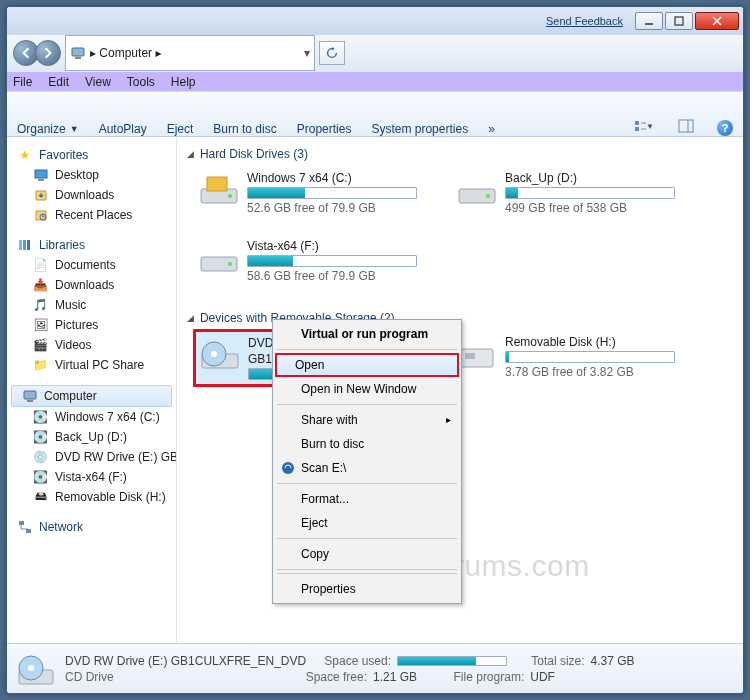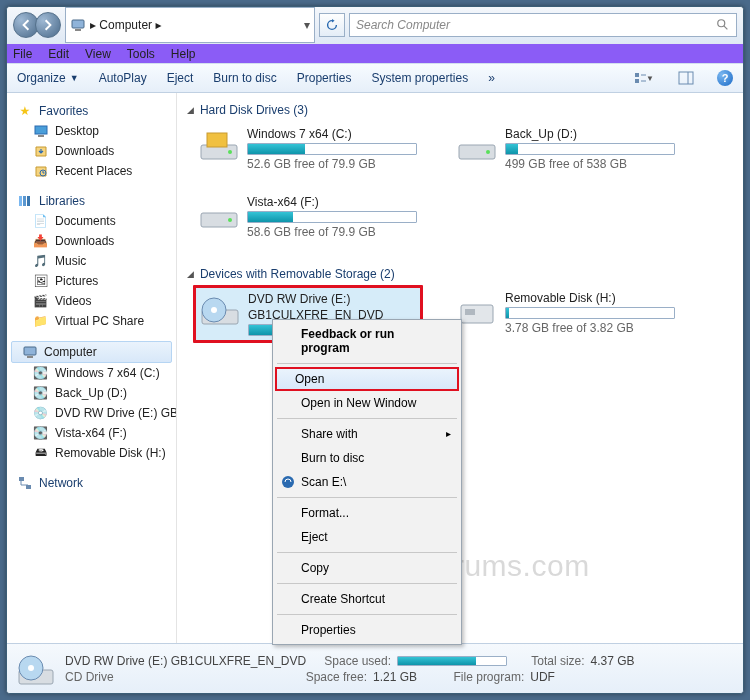--- a/index.html
+++ b/index.html
@@ -14,22 +14,22 @@
 
 .navbar { height:36px; background:linear-gradient(#f4f7fb,#dfe9f5); display:flex; align-items:center; padding:0 6px; gap:4px;}
 .navbtns { display:flex; }
 .navcircle { width:26px; height:26px; border-radius:50%; background:radial-gradient(circle at 30% 30%,#9fb9d4,#4a6a8a); border:1px solid #55718b; display:flex; align-items:center; justify-content:center; color:#fff;}
 .addr { flex:0 0 250px; height:36px; border:1px solid #9aafc7; background:#fff; display:flex; align-items:center; padding:0 4px; gap:4px;}
 .addr .crumb { color:#222; }
 .refresh { width:26px; height:24px; border:1px solid #9aafc7; background:linear-gradient(#fefefe,#e4edf7); display:flex; align-items:center; justify-content:center;}
 .search { flex:1; height:24px; border:1px solid #9aafc7; background:#fff; display:flex; align-items:center; padding:0 6px; color:#888; font-style:italic; position:relative;}
 .search .mag { position:absolute; right:6px; }
 
-.menubar { height:20px; background:#8b5cf6; border-top:1px solid #e0e8f2; display:flex; align-items:center; padding:0 6px; gap:16px; font-size:12px; color:#222;}
-.toolbar { height:30px; background:linear-gradient(#f7fbff,#e6eff9); border-top:1px solid #d2dfee; border-bottom:1px solid #c0d0e2; display:flex; align-items:center; padding:0 10px; gap:20px; color:#1a3e6e;}
+.menubar { height:20px; background:#c4b5fd; border-top:1px solid #e0e8f2; display:flex; align-items:center; padding:0 6px; gap:16px; font-size:12px; color:#222;}
+.toolbar { height:46px; background:linear-gradient(#f7fbff,#e6eff9); border-top:1px solid #d2dfee; border-bottom:1px solid #c0d0e2; display:flex; align-items:flex-end; padding:0 10px; gap:20px; color:#1a3e6e;}
 .toolbar .tool { display:flex; align-items:center; gap:4px;}
 .toolbar .spacer { flex:1; }
 .toolbar .iconbtn { width:22px; height:20px; border:1px solid transparent; display:flex; align-items:center; justify-content:center; }
 .help { width:16px;height:16px;border-radius:50%;background:radial-gradient(circle at 30% 30%,#7ab7f0,#1a6ac7);color:#fff;display:flex;align-items:center;justify-content:center;font-weight:bold;font-size:11px;}
 
 .body { flex:1; display:flex; overflow:hidden; background:#fff;}
 .sidebar { width:170px; background:#fff; border-right:1px solid #e4e4e4; padding:8px 0; overflow:hidden;}
 .sb-group { margin-bottom:10px; }
 .sb-head { display:flex; align-items:center; gap:6px; padding:2px 10px; color:#1a3e6e;}
 .sb-head.fav .star { color:#f5c518; }
@@ -68,20 +68,39 @@
 
 .wm { position:absolute; left:0; right:0; bottom:60px; text-align:center; font-size:30px; color:rgba(120,120,120,.28); font-weight:500; pointer-events:none; letter-spacing:.5px;}
 
 svg { display:block; }
 </style>
 </head>
 <body>
 
 <div class="window">
 
+  <div class="titlebar">
+    <a>Send Feedback</a>
+    <div class="winbtn">
+        <svg viewBox="0 0 10 10">
+          <line x1="1" y1="8" x2="9" y2="8" stroke="#333" stroke-width="1.5"></line>
+        </svg>
+      </div>
+    <div class="winbtn">
+        <svg viewBox="0 0 10 10">
+          <rect x="1" y="1" width="8" height="8" fill="none" stroke="#333" stroke-width="1.2"></rect>
+        </svg>
+      </div>
+    <div class="winbtn close">
+        <svg viewBox="0 0 10 10">
+          <line x1="1" y1="1" x2="9" y2="9" stroke="#fff" stroke-width="1.5"></line>
+          <line x1="9" y1="1" x2="1" y2="9" stroke="#fff" stroke-width="1.5"></line>
+        </svg>
+      </div>
+  </div>
 
   <div class="navbar">
     <div class="navbtns">
       <div class="navcircle">
           <svg width="12" height="12" viewBox="0 0 10 10">
             <path d="M7 1 L3 5 L7 9" fill="none" stroke="#fff" stroke-width="1.6"></path>
           </svg>
         </div>
       <div class="navcircle" style="margin-left:-4px">
           <svg width="12" height="12" viewBox="0 0 10 10">
@@ -99,29 +118,20 @@
       <span class="crumb">▸ <span>Computer</span> ▸</span>
       <span style="flex:1"></span>
       <span style="color:#555">▾</span>
     </div>
     <div class="refresh">
         <svg width="14" height="14" viewBox="0 0 16 16">
           <path d="M8 3 a5 5 0 1 0 5 5" fill="none" stroke="#2a6ab0" stroke-width="1.6"></path>
           <path d="M8 1 L8 5 L11 3 Z" fill="#2a6ab0"></path>
         </svg>
       </div>
-    <div class="search">
-      <span>Search Computer</span>
-      <span class="mag">
-          <svg width="14" height="14" viewBox="0 0 16 16">
-            <circle cx="6" cy="6" r="4" fill="none" stroke="#888" stroke-width="1.4"></circle>
-            <line x1="9" y1="9" x2="13" y2="13" stroke="#888" stroke-width="1.4"></line>
-          </svg>
-        </span>
-    </div>
   </div>
 
   <div class="menubar">
     <span>File</span>
     <span>Edit</span>
     <span>View</span>
     <span>Tools</span>
     <span>Help</span>
   </div>
 
@@ -365,40 +375,39 @@
               <div class="dfree">3.78 GB free of 3.82 GB</div>
             </div>
         </div>
       </div>
 
       <div class="wm">SevenForums.com</div>
     </div>
   </div>
 
   <div class="ctxmenu">
-    <div class="hdr">Feedback or run program</div>
+    <div class="hdr">Virtual or run program</div>
     <div class="sep"></div>
     <div class="mi hl">Open</div>
     <div class="mi">Open in New Window</div>
     <div class="sep"></div>
     <div class="mi"><span>Share with</span><span class="arrow">▸</span></div>
     <div class="mi">Burn to disc</div>
     <div class="mi"><span class="mico">
           <svg width="16" height="16">
             <circle cx="8" cy="8" r="6" fill="#2a6ab0"></circle>
             <path d="M5 8 a3 3 0 0 1 6 0" fill="none" stroke="#fff"></path>
           </svg>
         </span><span>Scan E:\</span></div>
     <div class="sep"></div>
     <div class="mi">Format...</div>
     <div class="mi">Eject</div>
     <div class="sep"></div>
     <div class="mi">Copy</div>
     <div class="sep"></div>
-    <div class="mi">Create Shortcut</div>
     <div class="sep"></div>
     <div class="mi">Properties</div>
   </div>
 
   <div class="details">
     <div class="dic">
         <svg width="38" height="38">
           <rect x="2" y="20" width="34" height="14" rx="2" fill="#d8dde2" stroke="#9aa6b2"></rect>
           <circle cx="14" cy="18" r="12" fill="#b8d8f0" stroke="#6a8bb0"></circle>
           <circle cx="14" cy="18" r="3" fill="#fff"></circle>

